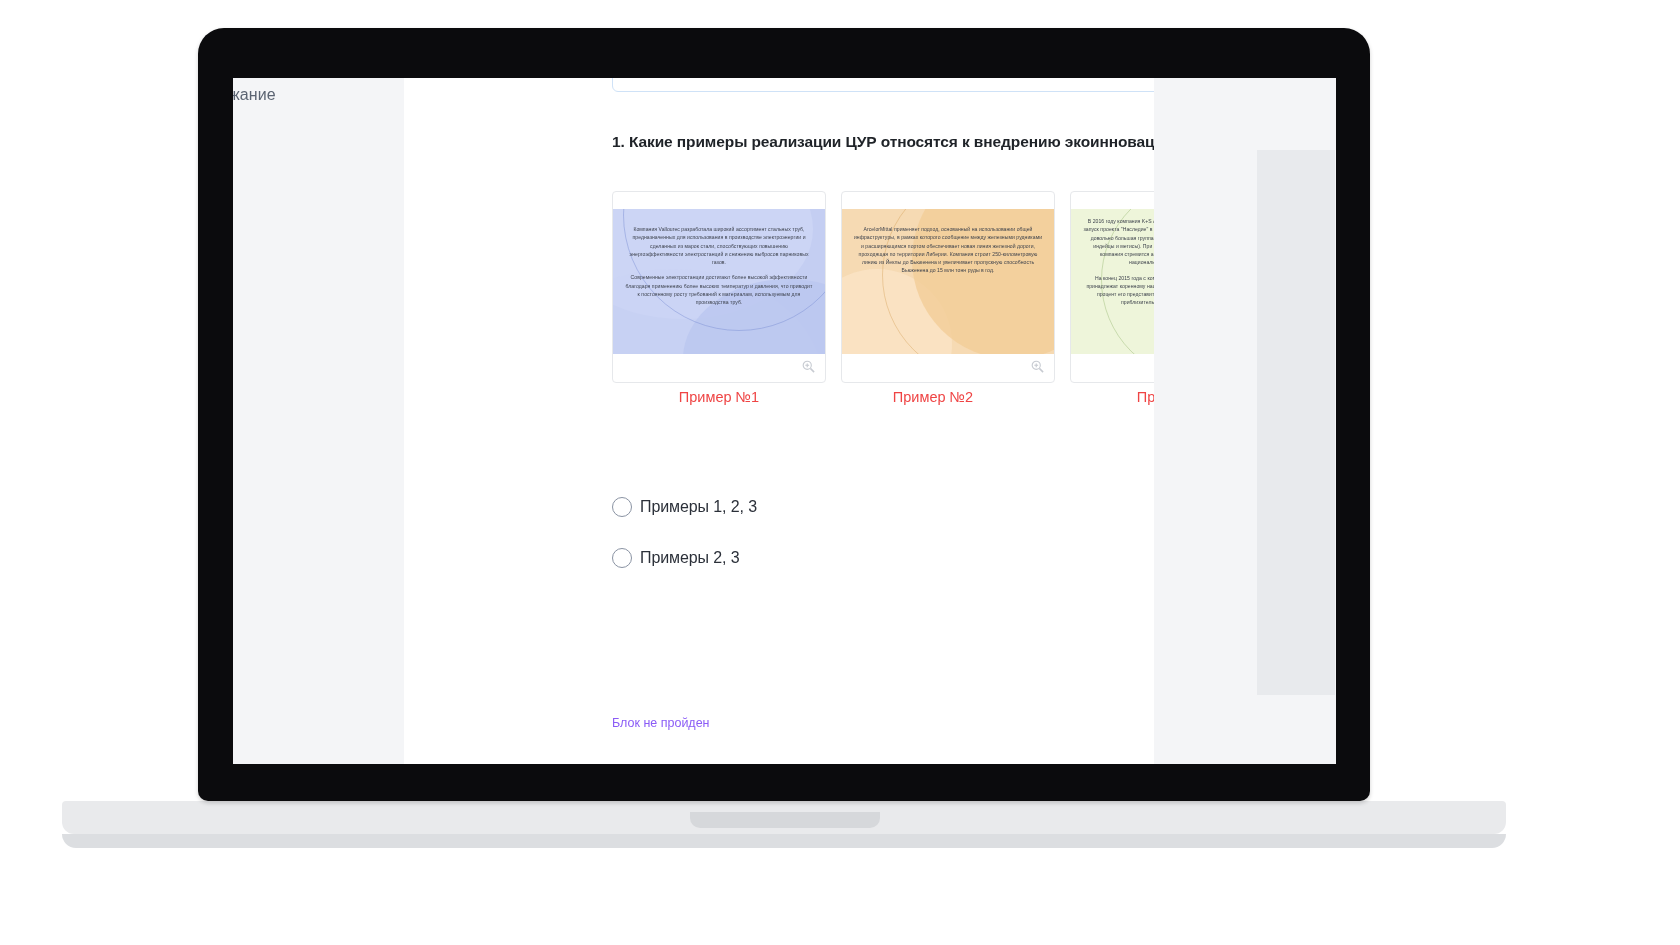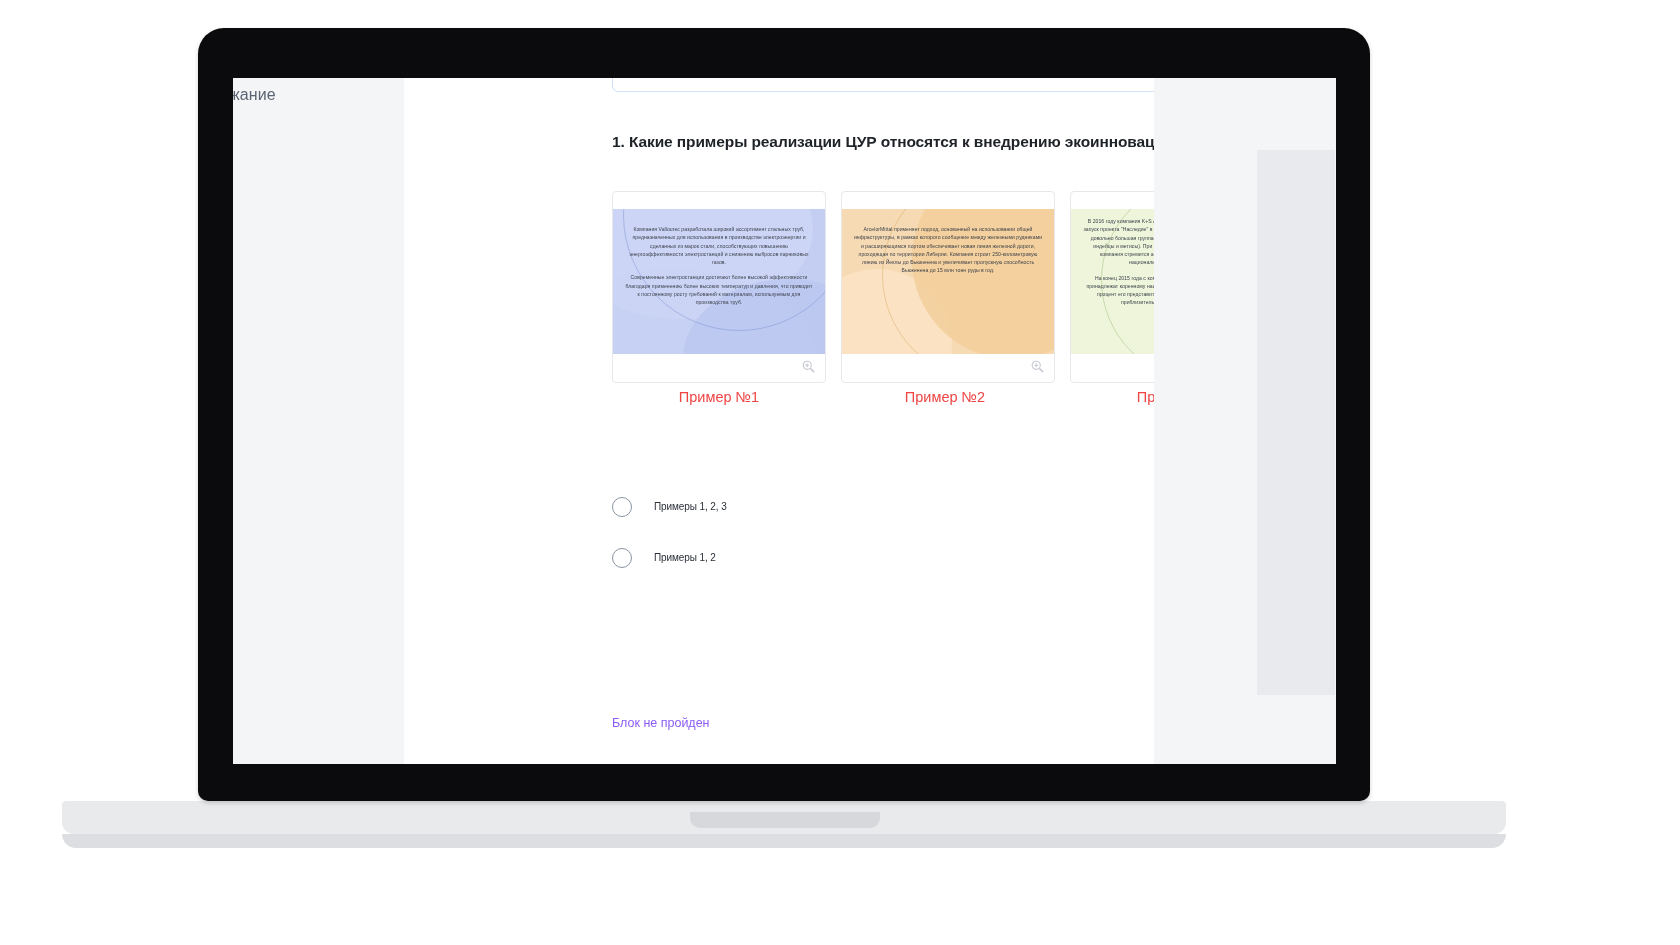--- a/index.html
+++ b/index.html
@@ -236,21 +236,21 @@
 
   .caption {
     position: absolute;
     top: 198px;
     width: 214px;
     text-align: center;
     font-size: 14.5px;
     color: #ef4444;
   }
   .cap-1 { left: 0; }
-  .cap-2 { left: 226px; }
+  .cap-2 { left: 214px; }
   .cap-3 { left: 458px; }
 
   
   .options {
     position: absolute;
     left: 208px;
     top: 403px;
     width: 600px;
   }
   .option {
@@ -261,22 +261,22 @@
   }
   .radio {
     width: 20px;
     height: 20px;
     border: 1.6px solid #8a93a3;
     border-radius: 50%;
     box-sizing: border-box;
     flex: 0 0 auto;
   }
   .option-label {
-    margin-left: 22px;
-    font-size: 10px;
+    margin-left: 8px;
+    font-size: 16px;
     color: #2b3039;
     letter-spacing: -0.1px;
   }
 
   .status {
     position: absolute;
     left: 208px;
     top: 638px;
     font-size: 12.5px;
     color: #8b5cf6;
@@ -367,21 +367,21 @@
           <div class="caption cap-3">Пример №3</div>
         </div>
 
         <div class="options">
           <div class="option">
             <span class="radio"></span>
             <span class="option-label">Примеры 1, 2, 3</span>
           </div>
           <div class="option">
             <span class="radio"></span>
-            <span class="option-label">Примеры 1, 2</span>
+            <span class="option-label">Примеры 2, 3</span>
           </div>
         </div>
 
         <div class="status">Блок не пройден</div>
       </div>
 
       <div class="right-rail"></div>
       <div class="right-card"></div>
 
     </div>

